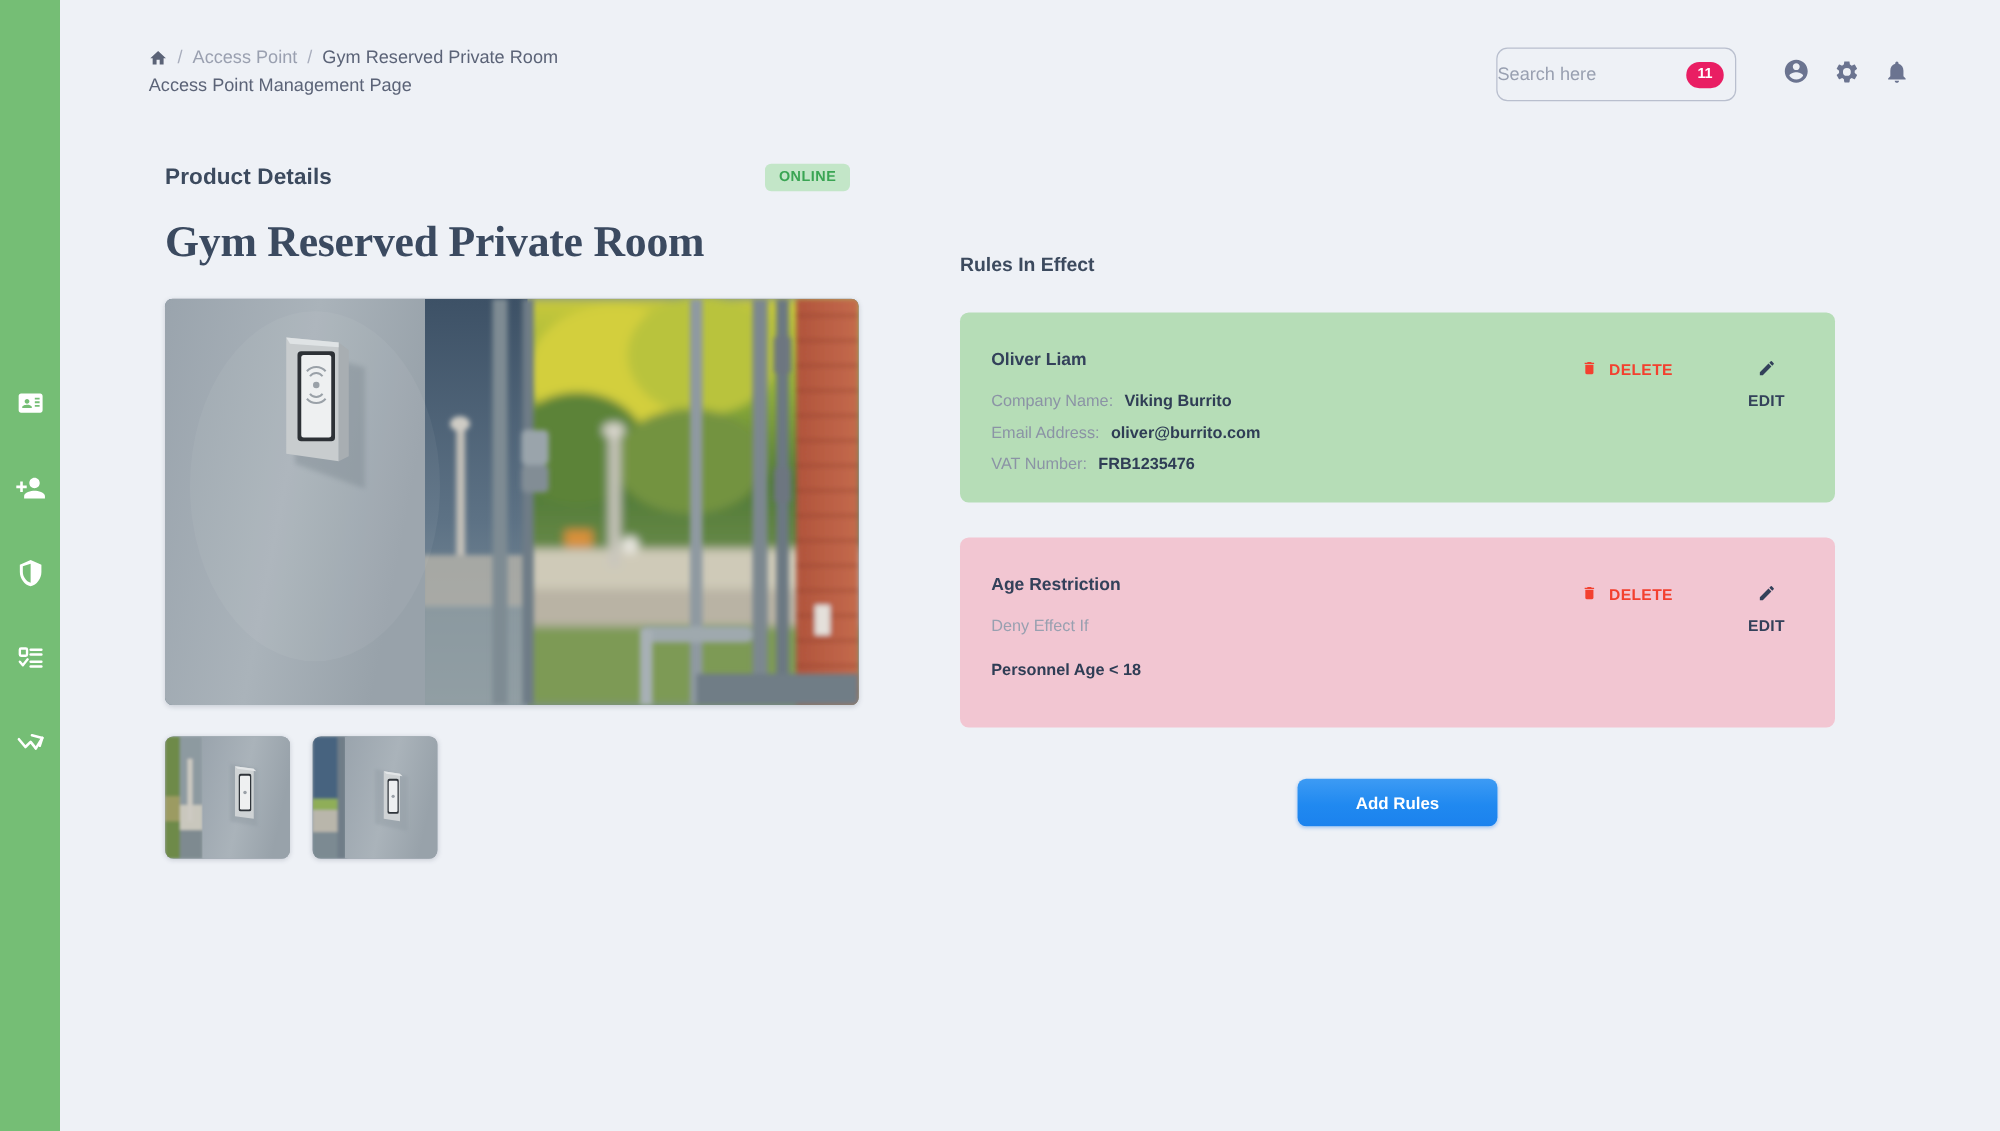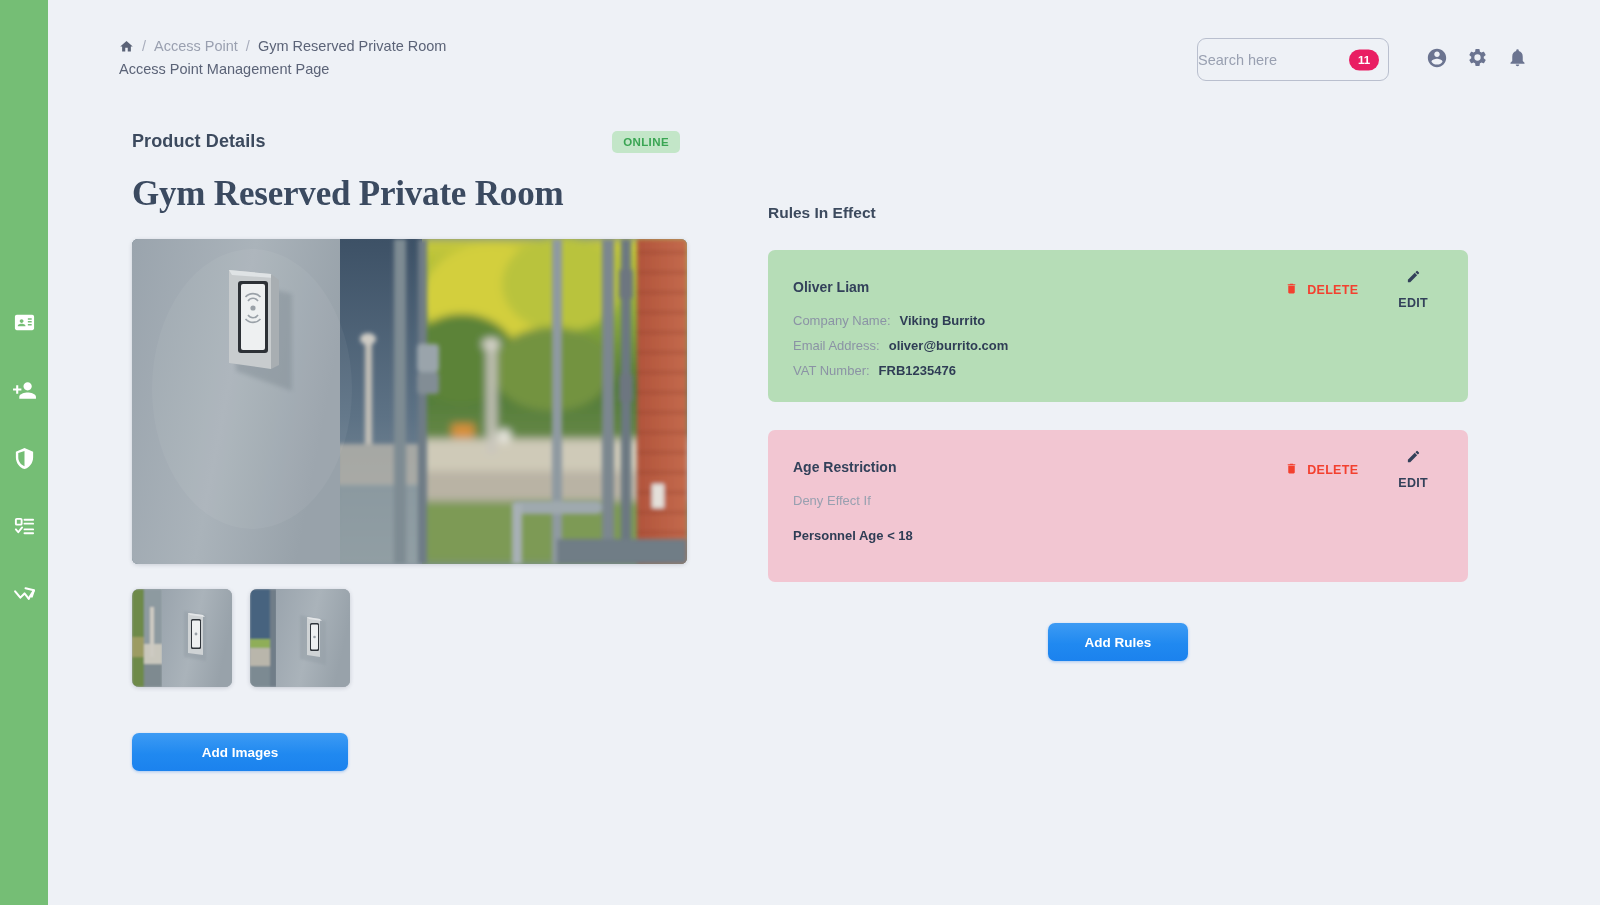--- a/index.html
+++ b/index.html
@@ -177,36 +177,36 @@
   .rule-row {
     display: flex; align-items: baseline;
     font-size: 13px; margin-bottom: 10px;
   }
   .rule-label { color: #8b93a5; margin-right: 9px; }
   .rule-value { color: #2f3d55; font-weight: bold; }
   .deny-label { color: #98a0b0; font-size: 13px; margin-bottom: 8px; }
   .deny-value { color: #2f3d55; font-size: 13px; font-weight: bold; margin-top: 20px; }
 
   .card-actions {
-    position: absolute; right: 40px; top: 19px;
-    display: flex; align-items: center; gap: 40px;
+    position: absolute; right: 40px; top: 37px;
+    display: flex; align-items: flex-start; gap: 60px;
   }
   .act {
     display: flex; align-items: center; gap: 9px;
     font-size: 12.5px; font-weight: bold; letter-spacing: .3px;
     cursor: pointer;
   }
   .act.delete { color: #f3402f; }
   .act.edit { color: #33415a; flex-direction: column; }
 
   .add-rules-wrap {
     margin-top: 41px;
     display: flex; justify-content: center;
   }
-  .btn-add-rules { width: 140px; margin-top: 0; }
+  .btn-add-rules { width: 160px; margin-top: 0; }
 </style>
 </head>
 <body>
 
 <div class="sidebar">
   <div class="side-item">
     <span>
       <svg width="23" height="23" viewBox="0 0 24 24" fill="#ffffff">
         <path d="M20 4H4c-1.1 0-2 .9-2 2v12c0 1.1.9 2 2 2h16c1.1 0 2-.9 2-2V6c0-1.1-.9-2-2-2zM9 8.5c1.1 0 2 .9 2 2s-.9 2-2 2-2-.9-2-2 .9-2 2-2zM13 16H5v-.6c0-1.3 2.7-2 4-2s4 .7 4 2v.6zM19.5 15h-4v-1.5h4V15zm0-3h-4v-1.5h4V12zm0-3h-4V7.5h4V9z"></path>
       </svg>
@@ -470,21 +470,20 @@
               <path d="M57 28 L70 30 L70 68 L57 66 Z" fill="#cfd3d5"></path>
               <path d="M57 28 L70 30 L72 32 L59 30 Z" fill="#e3e6e8"></path>
               <rect x="60" y="34" width="9" height="28" rx="1.5" fill="#2f343a"></rect>
               <rect x="61" y="35.5" width="7" height="25" rx="1" fill="#eef0f1"></rect>
               <circle cx="64.5" cy="48" r="1.3" fill="#9aa1a8"></circle>
             </g>
           </svg>
         </div>
       </div>
 
-      <button class="btn-blue btn-add-images">Add Images</button>
     </div>
 
     <div class="right-col">
       <div class="rules-title">Rules In Effect</div>
 
       <div class="rule-card green">
         <div class="rule-head">Oliver Liam</div>
         <div class="rule-row">
           <span class="rule-label">Company Name:</span>
           <span class="rule-value">Viking Burrito</span>

